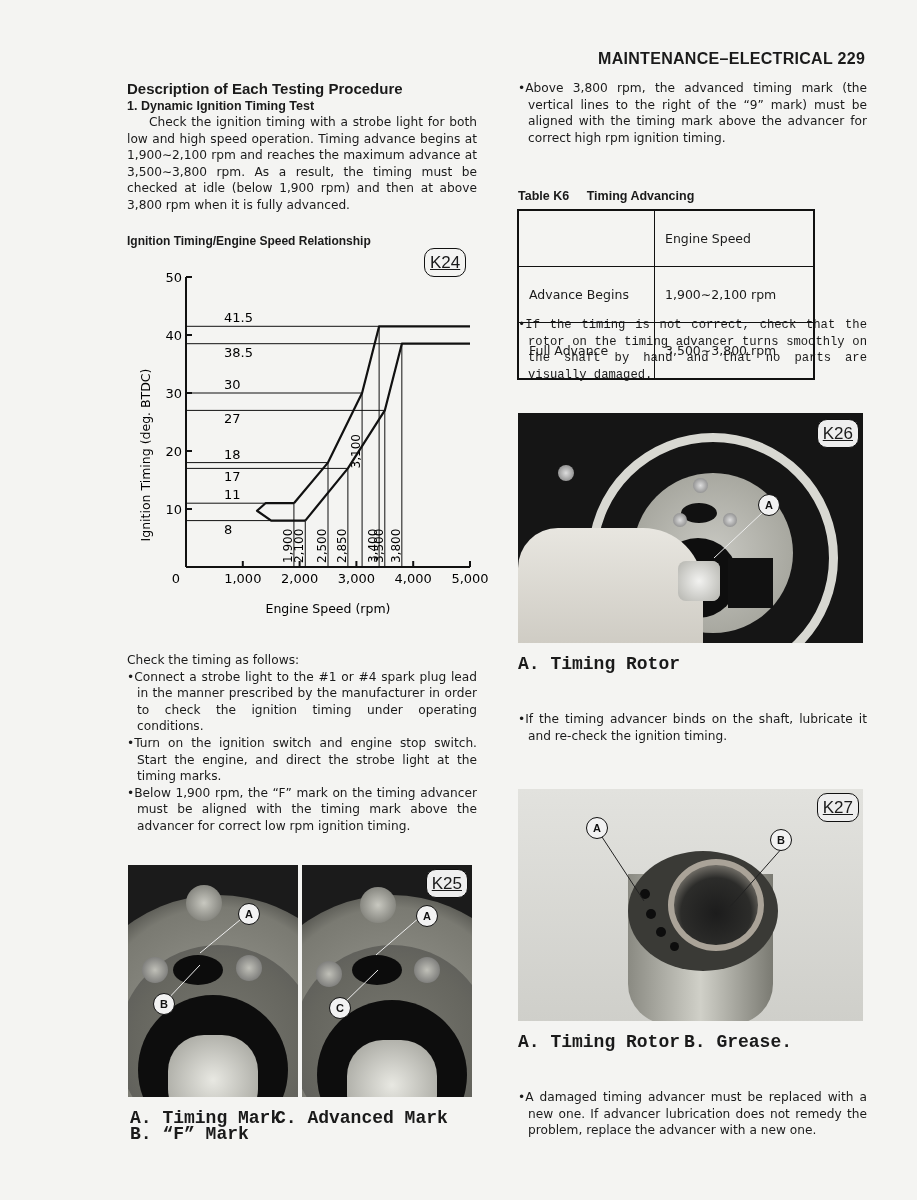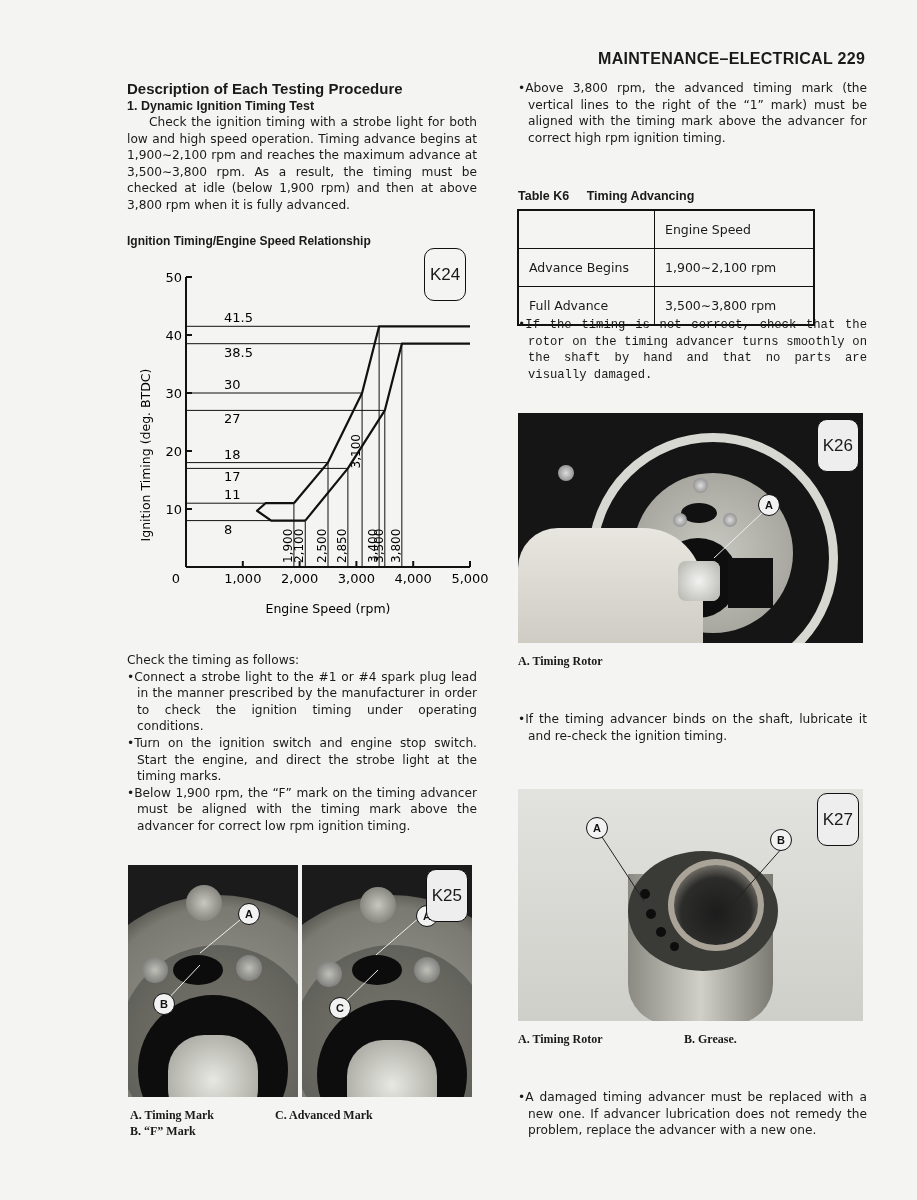--- a/index.html
+++ b/index.html
@@ -6,26 +6,26 @@
   body{width:917px;height:1200px;background:#f4f4f2;position:relative;overflow:hidden;
        font-family:"DejaVu Sans",sans-serif;color:#1a1a1a;}
   .abs{position:absolute;}
   .hdr{font-family:"Liberation Sans",sans-serif;font-weight:bold;font-size:16px;letter-spacing:0.3px;}
   .h1{font-family:"Liberation Sans",sans-serif;font-weight:bold;font-size:15px;}
   .h2{font-family:Liberation Sans, sans-serif;font-weight:bold;font-size:12.5px;}
   .body{font-family:"DejaVu Sans",sans-serif;font-size:12.2px;line-height:16.6px;text-align:justify;}
   .body p{margin:0;}
   .indent{text-indent:22px;}
   .bul{padding-left:10px;text-indent:-10px;}
-  .cap{font-family:Liberation Serif, serif;font-weight:bold;font-size:12px;}
-  .kbadge{display:inline-block;border:1.5px solid #111;border-radius:10px;padding:16px 5px;
-          font-family:"Liberation Sans",sans-serif;font-size:17px;line-height:19px;background:#f4f4f2;}
+  .cap{font-family:Liberation Mono, monospace;font-weight:bold;font-size:18px;}
+  .kbadge{display:inline-block;border:1.5px solid #111;border-radius:10px;padding:4px 5px;
+          font-family:"Liberation Sans",sans-serif;font-size:17px;line-height:19px;background:#f4f4f2;text-decoration:underline;}
   .kbadge.light{background:#eee;text-align:center;}
   table.k6{border-collapse:collapse;font-family:"DejaVu Sans",sans-serif;font-size:12.5px;}
-  table.k6 td{border:1.5px solid #111;padding:10px 10px;height:17px;}
+  table.k6 td{border:1.5px solid #111;padding:19px 10px;height:17px;}
   table.k6{border:2.5px solid #111;}
   .photo{position:absolute;overflow:hidden;}
   .callout{position:absolute;width:20px;height:20px;border-radius:50%;border:1.5px solid #111;background:#f2f2f2;
            font-family:"Liberation Sans",sans-serif;font-weight:bold;font-size:11px;line-height:20px;text-align:center;color:#111;}
   svg text{font-family:"DejaVu Sans",sans-serif;}
 </style>
 </head>
 <body>
 
 <div class="abs hdr" style="left:598px;top:50px;">
@@ -150,21 +150,21 @@
   <div class="abs" style="right:4px;top:4px;">
     <span class="kbadge light">K25</span>
   </div>
 </div>
 
 <div class="abs cap" style="left:130px;top:1108px;">A. Timing Mark</div>
 <div class="abs cap" style="left:130px;top:1124px;">B. “F” Mark</div>
 <div class="abs cap" style="left:275px;top:1108px;">C. Advanced Mark</div>
 
 <div class="abs body" style="left:518px;top:80px;width:349px;">
-  <p class="bul">•Above 3,800 rpm, the advanced timing mark (the vertical lines to the right of the “1” mark) must be aligned with the timing mark above the advancer for correct high rpm ignition timing.</p>
+  <p class="bul">•Above 3,800 rpm, the advanced timing mark (the vertical lines to the right of the “9” mark) must be aligned with the timing mark above the advancer for correct high rpm ignition timing.</p>
 </div>
 
 <div class="abs h2" style="left:518px;top:189px;">
   <span>Table K6</span>
   <span style="margin-left:14px;">Timing Advancing</span>
 </div>
 <table class="k6 abs" style="left:517px;top:209px;width:298px;">
   <tbody>
       <tr>
     <td style="width:115px;"></td>

